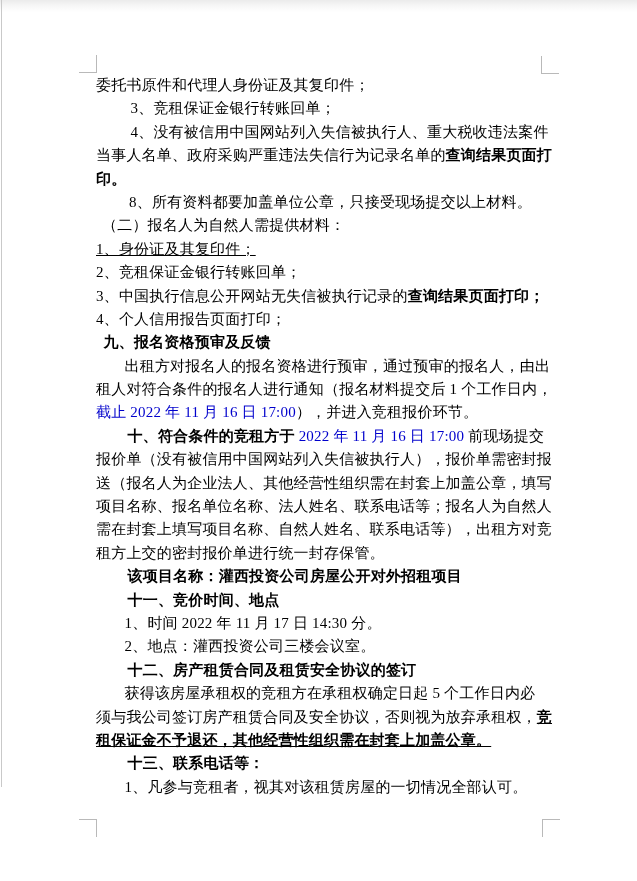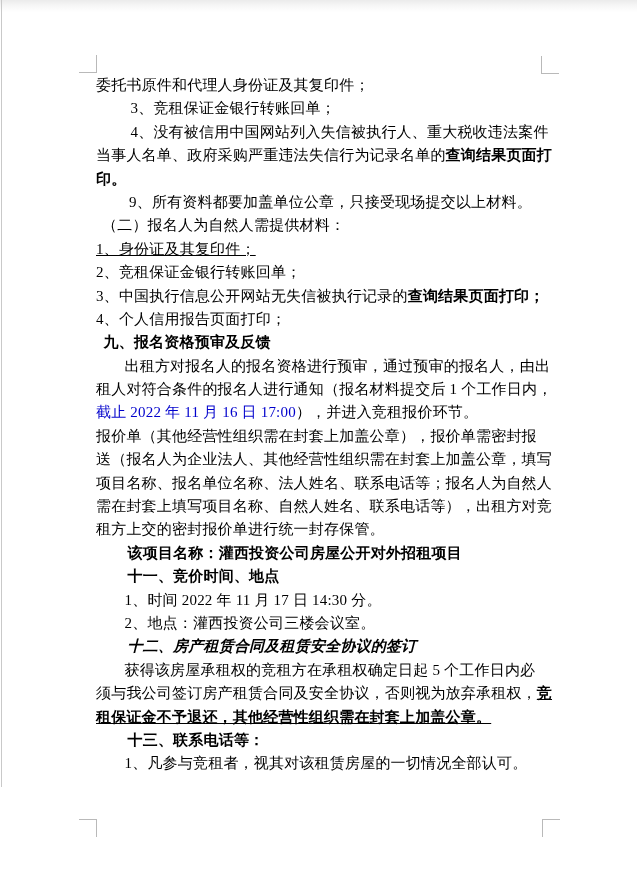--- a/index.html
+++ b/index.html
@@ -54,38 +54,39 @@
 <div class="crop tr"></div>
 <div class="crop bl"></div>
 <div class="crop br"></div>
 
 <div class="doc-text">
     <div class="line" style="padding-left: 0px;"><span>委托书原件和代理人身份证及其复印件；</span></div>
     <div class="line" style="padding-left: 34.5px;"><span>3、竞租保证金银行转账回单；</span></div>
     <div class="line" style="padding-left: 34.5px;"><span>4、没有被信用中国网站列入失信被执行人、重大税收违法案件</span></div>
     <div class="line" style="padding-left: 0px;"><span>当事人名单、政府采购严重违法失信行为记录名单的</span><span class="b">查询结果页面打</span></div>
     <div class="line" style="padding-left: 0px;"><span class="b">印。</span></div>
-    <div class="line" style="padding-left: 33px;"><span>9、所有资料都要加盖单位公章，只接受现场提交以上材料。</span></div>
+    <div class="line" style="padding-left: 33px;"><span>8、所有资料都要加盖单位公章，只接受现场提交以上材料。</span></div>
     <div class="line" style="padding-left: 6px;"><span>（二）报名人为自然人需提供材料：</span></div>
     <div class="line" style="padding-left: 0px; text-decoration: underline;"><span>1、身份证及其复印件；</span></div>
     <div class="line" style="padding-left: 0px;"><span>2、竞租保证金银行转账回单；</span></div>
     <div class="line" style="padding-left: 0px;"><span>3、中国执行信息公开网站无失信被执行记录的</span><span class="b">查询结果页面打印；</span></div>
     <div class="line" style="padding-left: 0px;"><span>4、个人信用报告页面打印；</span></div>
     <div class="line" style="padding-left: 7.5px;"><span class="b">九、报名资格预审及反馈</span></div>
     <div class="line" style="padding-left: 28.5px;"><span>出租方对报名人的报名资格进行预审，通过预审的报名人，由出</span></div>
     <div class="line" style="padding-left: 0px;"><span>租人对符合条件的报名人进行通知（报名材料提交后 1 个工作日内，</span></div>
     <div class="line" style="padding-left: 0px;"><span class="blue">截止 2022 年 11 月 16 日 17:00</span><span>），并进入竞租报价环节。</span></div>
-    <div class="line" style="padding-left: 0px;"><span>报价单（其他经营性组织需在封套上加盖公章），报价单需密封报</span></div>
+    <div class="line" style="padding-left: 31.5px;"><span class="b">十、符合条件的竞租方于 </span><span class="blue">2022 年 11 月 16 日 17:00 </span><span>前现场提交</span></div>
+    <div class="line" style="padding-left: 0px;"><span>报价单（没有被信用中国网站列入失信被执行人），报价单需密封报</span></div>
     <div class="line" style="padding-left: 0px;"><span>送（报名人为企业法人、其他经营性组织需在封套上加盖公章，填写</span></div>
     <div class="line" style="padding-left: 0px;"><span>项目名称、报名单位名称、法人姓名、联系电话等；报名人为自然人</span></div>
     <div class="line" style="padding-left: 0px;"><span>需在封套上填写项目名称、自然人姓名、联系电话等），出租方对竞</span></div>
     <div class="line" style="padding-left: 0px;"><span>租方上交的密封报价单进行统一封存保管。</span></div>
     <div class="line" style="padding-left: 31.5px;"><span class="b">该项目名称：灌西投资公司房屋公开对外招租项目</span></div>
     <div class="line" style="padding-left: 31.5px;"><span class="b">十一、竞价时间、地点</span></div>
     <div class="line" style="padding-left: 28.5px;"><span>1、时间 2022 年 11 月 17 日 14:30 分。</span></div>
     <div class="line" style="padding-left: 28.5px;"><span>2、地点：灌西投资公司三楼会议室。</span></div>
-    <div class="line" style="padding-left: 31.5px; font-style: italic;"><span class="b">十二、房产租赁合同及租赁安全协议的签订</span></div>
+    <div class="line" style="padding-left: 31.5px;"><span class="b">十二、房产租赁合同及租赁安全协议的签订</span></div>
     <div class="line" style="padding-left: 28.5px;"><span>获得该房屋承租权的竞租方在承租权确定日起 5 个工作日内必</span></div>
     <div class="line" style="padding-left: 0px;"><span>须与我公司签订房产租赁合同及安全协议，否则视为放弃承租权，</span><span class="b u">竞</span></div>
     <div class="line" style="padding-left: 0px;"><span class="b u">租保证金不予退还，其他经营性组织需在封套上加盖公章。 </span></div>
     <div class="line" style="padding-left: 31.5px;"><span class="b">十三、联系电话等：</span></div>
     <div class="line" style="padding-left: 28.5px;"><span>1、凡参与竞租者，视其对该租赁房屋的一切情况全部认可。</span></div>
   </div>
 
 </body></html>

